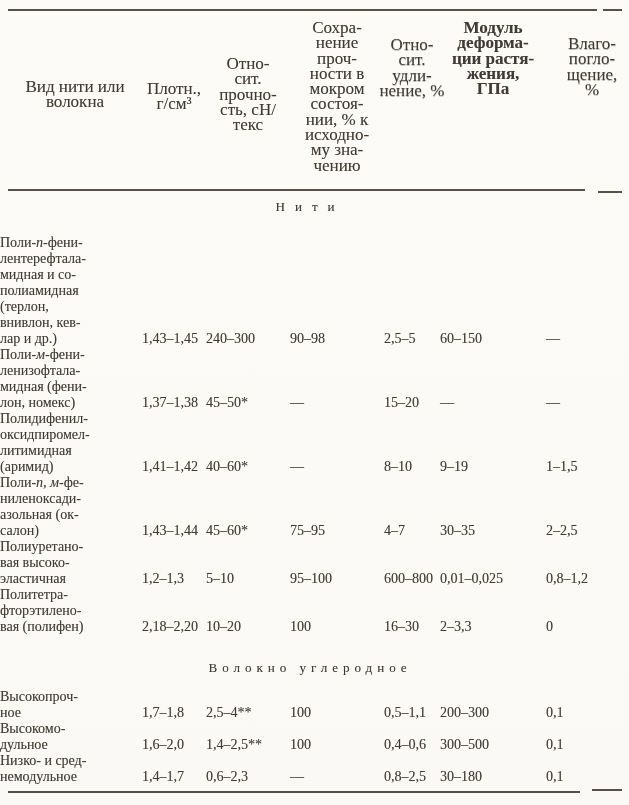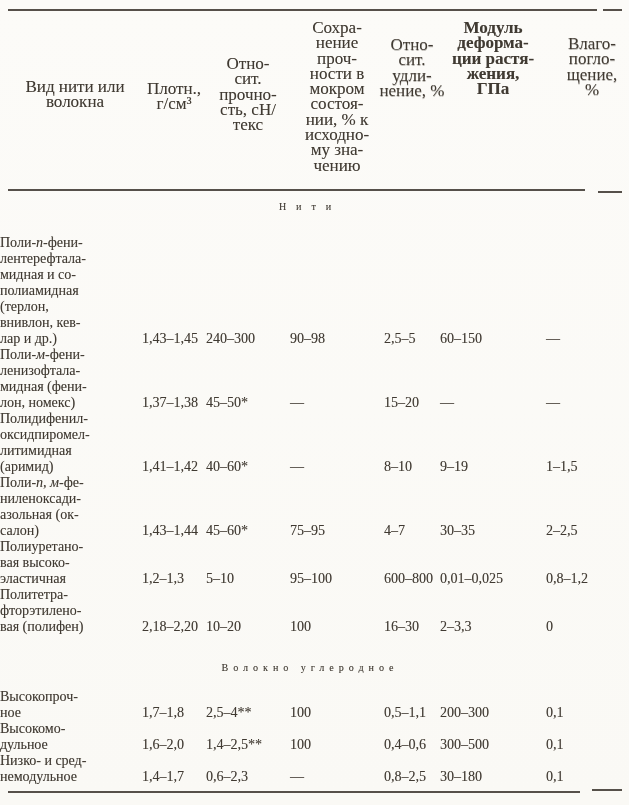--- a/index.html
+++ b/index.html
@@ -41,21 +41,21 @@
   }
   table.body-table td {
     padding: 0;
     font-size: 14px;
     line-height: 16px;
     vertical-align: bottom;
   }
   td.name-cell { padding-left: 15px; text-align: left; margin-left: 39px; }
   td.value-cell { text-align: left; }
   tr.heading-row td { text-align: center; vertical-align: middle; }
-  .section-heading { display: block; font-size: 10px; text-align: center; }
+  .section-heading { display: block; font-size: 13px; text-align: center; }
   .sh-0 { letter-spacing: 10px; padding: 7px 0 20px 0; }
   .sh-1 { letter-spacing: 5px; padding: 25px 0 13px 0; }
   .name-line i { font-style: italic; }
 </style>
 </head>
 <body>
 
 <div class="page" style="color: rgb(64, 58, 50);">
 
   <div class="rule" style="left: 8px; top: 9px; width: 589px; background: rgb(86, 80, 74);"></div>

